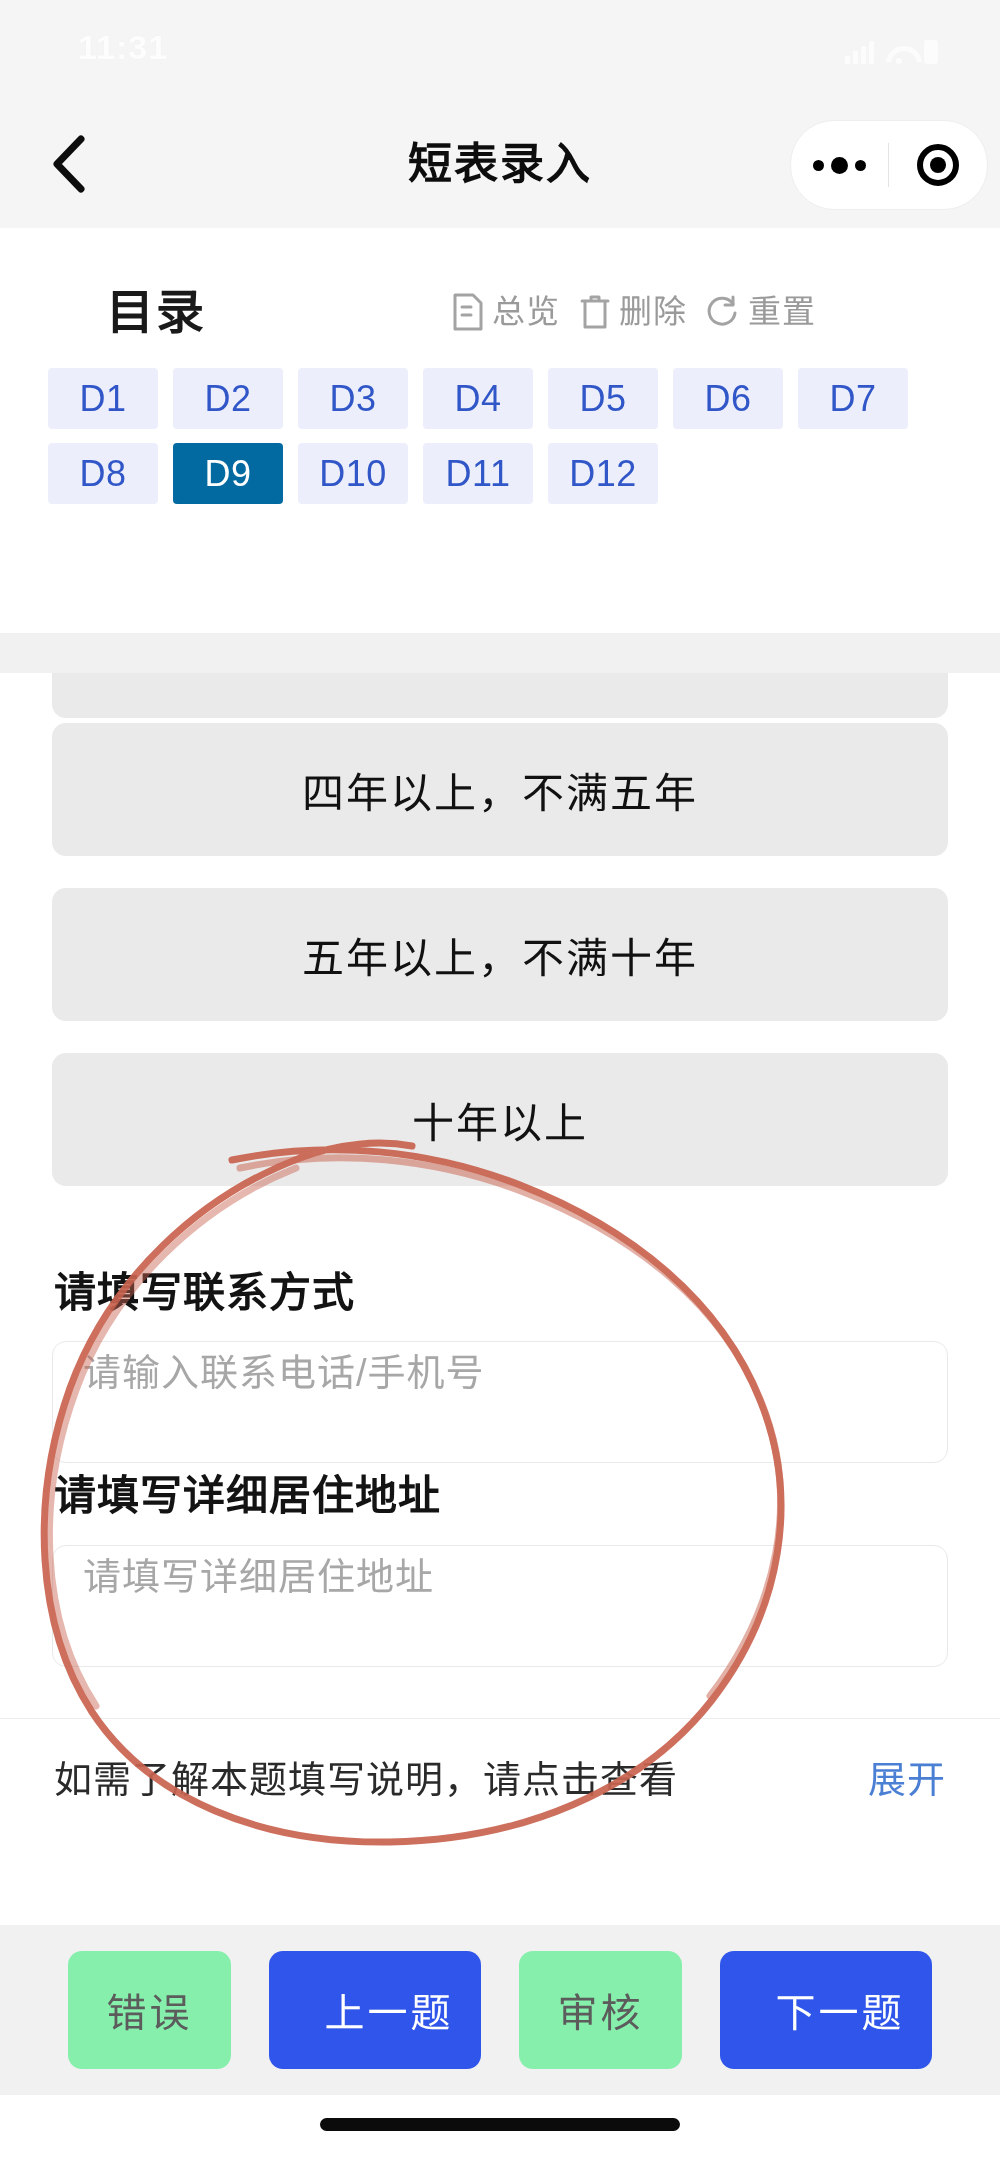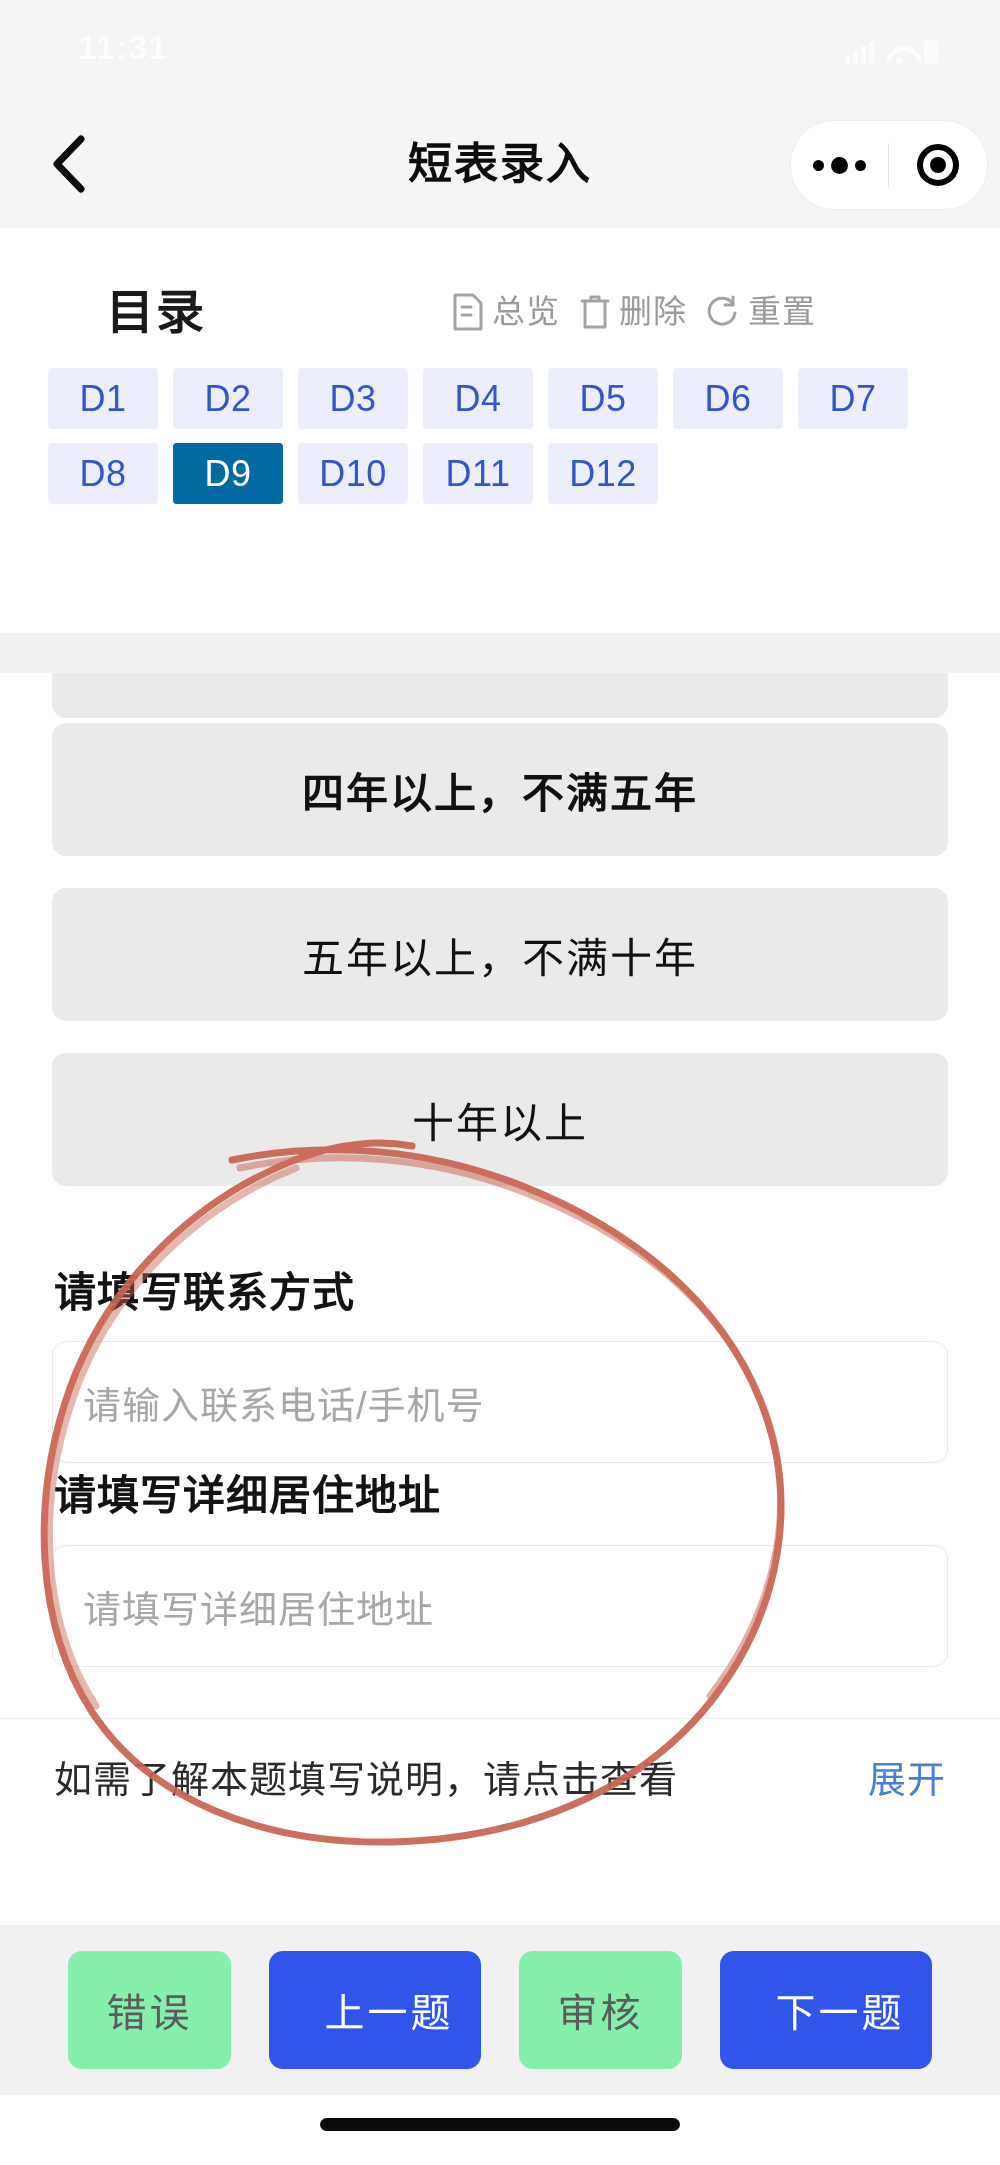--- a/index.html
+++ b/index.html
@@ -261,21 +261,21 @@
     border-radius: 14px;
     display: flex;
     align-items: center;
     justify-content: center;
     font-size: 42px;
     color: #111111;
     letter-spacing: 2px;
     box-sizing: border-box;
   }
   .opt.cut   { top: -45px;  height: 90px; }
-  .opt.o1    { top: 50px;   height: 133px; font-weight: bold; }
+  .opt.o1    { top: 50px;   height: 133px; }
   .opt.o2    { top: 215px;  height: 133px; }
   .opt.o3    { top: 380px;  height: 133px; }
 
   .field-label {
     position: absolute;
     left: 54px;
     font-size: 42px;
     font-weight: 700;
     color: #131313;
     letter-spacing: 1px;
@@ -286,21 +286,21 @@
   .field-box {
     position: absolute;
     left: 52px;
     width: 896px;
     height: 122px;
     border: 1px solid #e9e9e9;
     border-radius: 14px;
     background: #ffffff;
     box-sizing: border-box;
     display: flex;
-    align-items: center;
+    align-items: flex-start;
   }
   .field-box.b1 { top: 668px; }
   .field-box.b2 { top: 872px; }
   .field-ph {
     padding-left: 30px;
     font-size: 38px;
     color: #a7a7a7;
     letter-spacing: 1px;
   }
 

